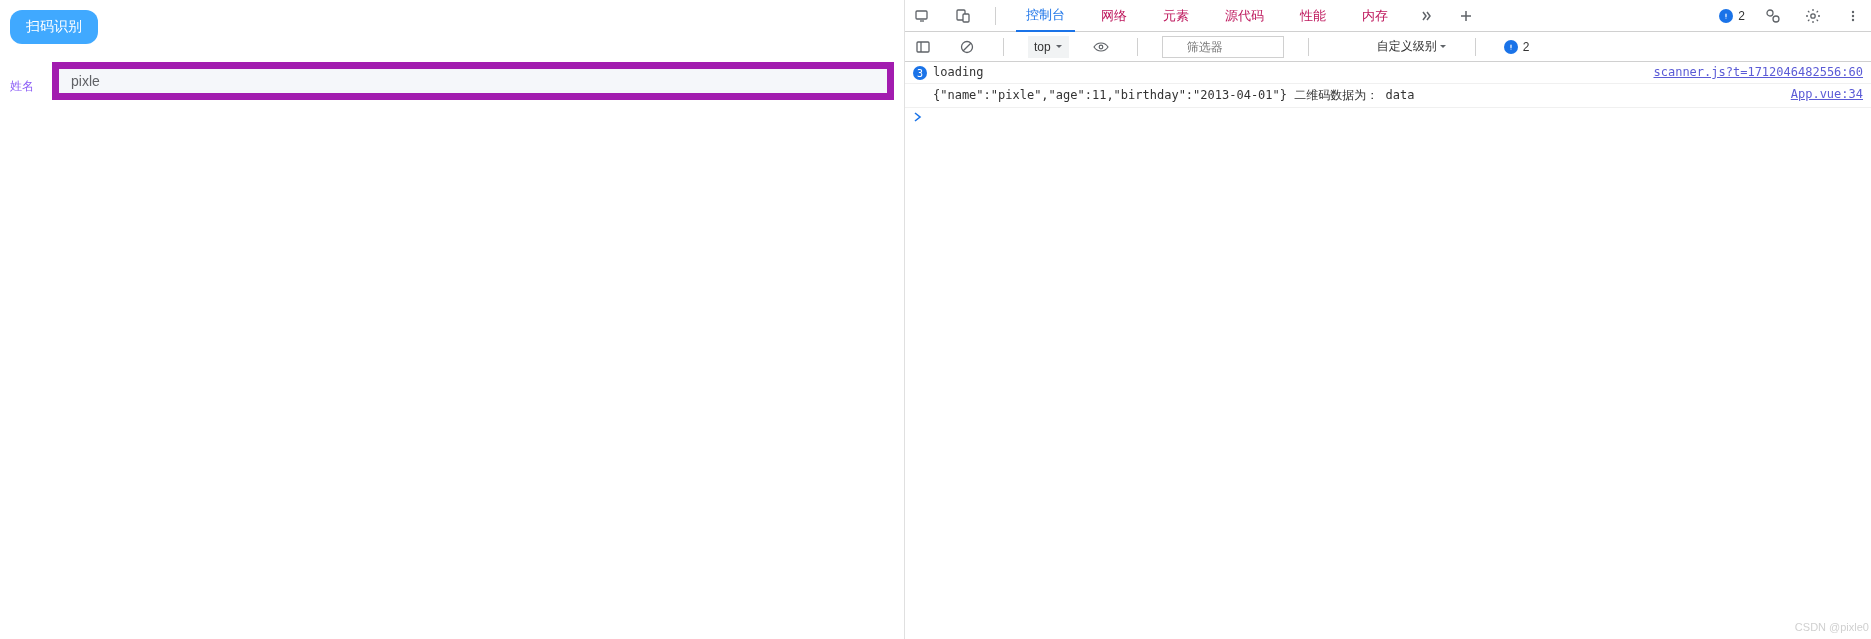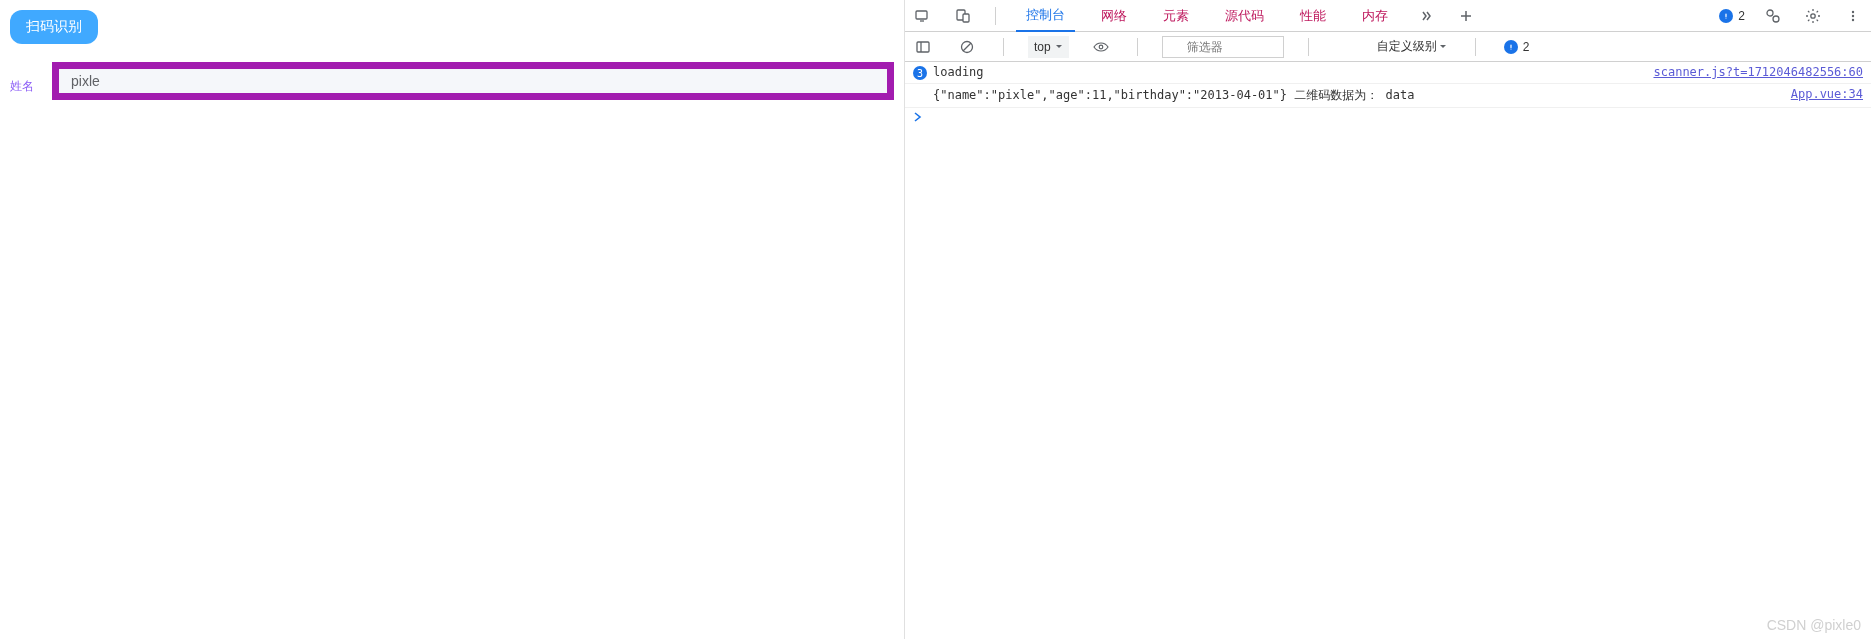--- a/index.html
+++ b/index.html
@@ -198,22 +198,22 @@
       margin-left: 12px;
     }
     .dt-prompt {
       color: #1a73e8;
       padding: 4px 8px;
       font-size: 14px;
     }
     .watermark {
       position: absolute;
       bottom: 6px;
-      right: 10px;
-      font-size: 14px;
+      right: 2px;
+      font-size: 11px;
       color: #d0d0d0;
     }
     .divider-v {
       width: 1px;
       height: 18px;
       background: #d0d0d0;
       margin: 0 4px;
     }
     svg {
       display: block;

